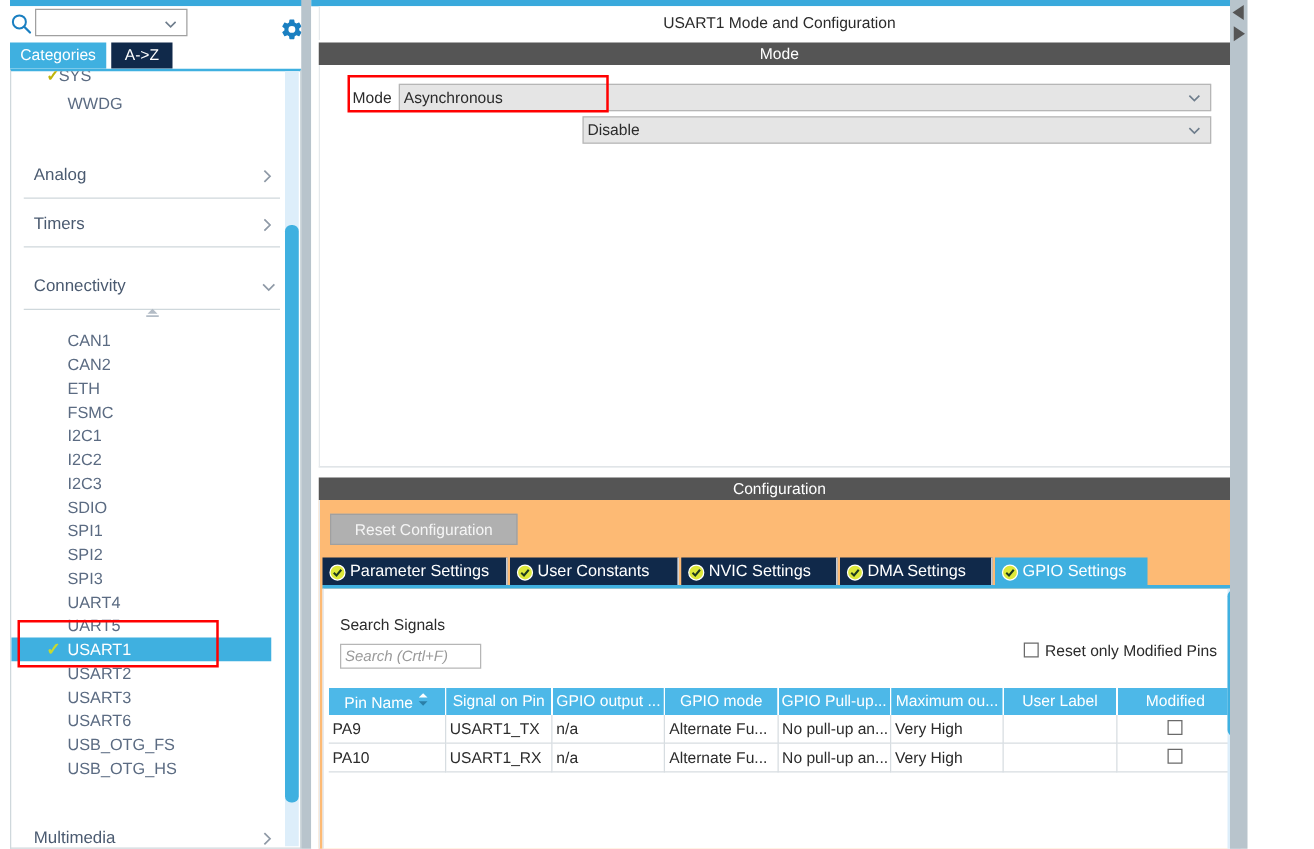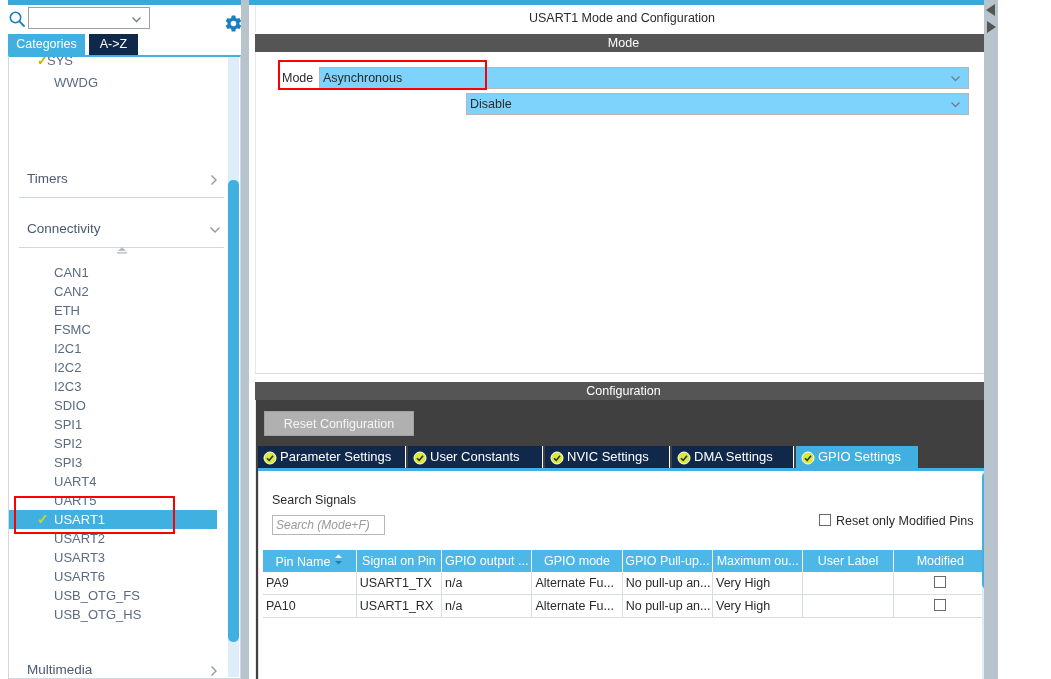--- a/index.html
+++ b/index.html
@@ -224,21 +224,21 @@
     position: absolute;
     left: 6px; top: 5px;
     width: 737px;
     height: 27px;
     line-height: 27px;
     text-align: center;
     font-size: 12.5px;
     color: #2b2b2b;
     background: #ffffff;
     border-left: 1px solid #e5e9ec;
-    border-right: 4px solid #ec4899;
+    border-right: 1px solid #ec4899;
     box-sizing: border-box;
   }
   .section-bar {
     position: absolute;
     height: 18px;
     line-height: 18px;
     text-align: center;
     color: #ffffff;
     background: #555555;
     font-size: 12.5px;
@@ -270,21 +270,21 @@
     line-height: 22px;
     font-size: 12.5px;
     color: #2b2b2b;
     white-space: nowrap;
   }
   .field-select {
     position: absolute;
     top: 0;
     height: 22px;
     border: 1px solid #b6b6b6;
-    background: #7dd3fc;
+    background: #e5e5e5;
     box-sizing: border-box;
     font-size: 12.5px;
     color: #2b2b2b;
   }
   .field-select .val {
     position: absolute;
     left: 3px; top: 0;
     line-height: 20px;
   }
   .field-select .caret {
@@ -298,21 +298,21 @@
     border: 2px solid #ff0000;
     pointer-events: none;
     box-sizing: border-box;
   }
 
   .config-body {
     position: absolute;
     left: 6px; top: 400px;
     width: 737px;
     height: 279px;
-    background: #404040;
+    background: #fdba74;
     border-left: 1px solid #e5e9ec;
     border-right: 1px solid #e5e9ec;
     box-sizing: border-box;
   }
   .reset-btn {
     position: absolute;
     left: 8px; top: 11px;
     width: 150px; height: 25px;
     background: #b0b0b0;
     border: 1px solid #a0a0a0;
@@ -516,20 +516,28 @@
     <div class="periph-box">
       <div class="periph-inner">
 
         <span class="sys-check">✓</span>
         <span class="sys-partial">SYS</span>
 
         <div class="periph-item" style="top:16px;">
           <span>WWDG</span>
         </div>
 
+        <div class="cat-group" style="top:71px;">
+          <span class="cat-label">Analog</span>
+          <span class="cat-arrow">
+            <svg width="12" height="14" viewBox="0 0 12 14">
+                <polyline points="3.5,2.5 8,7 3.5,11.5" fill="none" stroke="#8e99a6" stroke-width="1.4"></polyline>
+              </svg>
+          </span>
+        </div>
 
         <div class="cat-group" style="top:110px;">
           <span class="cat-label">Timers</span>
           <span class="cat-arrow">
             <svg width="12" height="14" viewBox="0 0 12 14">
                 <polyline points="3.5,2.5 8,7 3.5,11.5" fill="none" stroke="#8e99a6" stroke-width="1.4"></polyline>
               </svg>
           </span>
         </div>
 
@@ -653,21 +661,21 @@
                 <circle cx="7" cy="7" r="6" fill="#dde93a" stroke="#ffffff" stroke-width="1"></circle>
                 <polyline points="4,7.2 6.2,9.4 10,4.8" fill="none" stroke="#1d3a1d" stroke-width="1.6"></polyline>
               </svg></span><span>GPIO Settings</span></div>
         </div>
       <div class="tabstrip-underline"></div>
 
       <div class="gpio-pane">
 
         <span class="search-signals-label">Search Signals</span>
 
-        <div class="signal-search">Search (Mode+F)</div>
+        <div class="signal-search">Search (Crtl+F)</div>
 
         <div class="modified-chk-wrap">
           <span class="cbox"></span><span>Reset only Modified Pins</span>
         </div>
 
         <table class="pin-table">
           <colgroup>
             <col style="width:93px">
             <col style="width:85px">
             <col style="width:90px">

